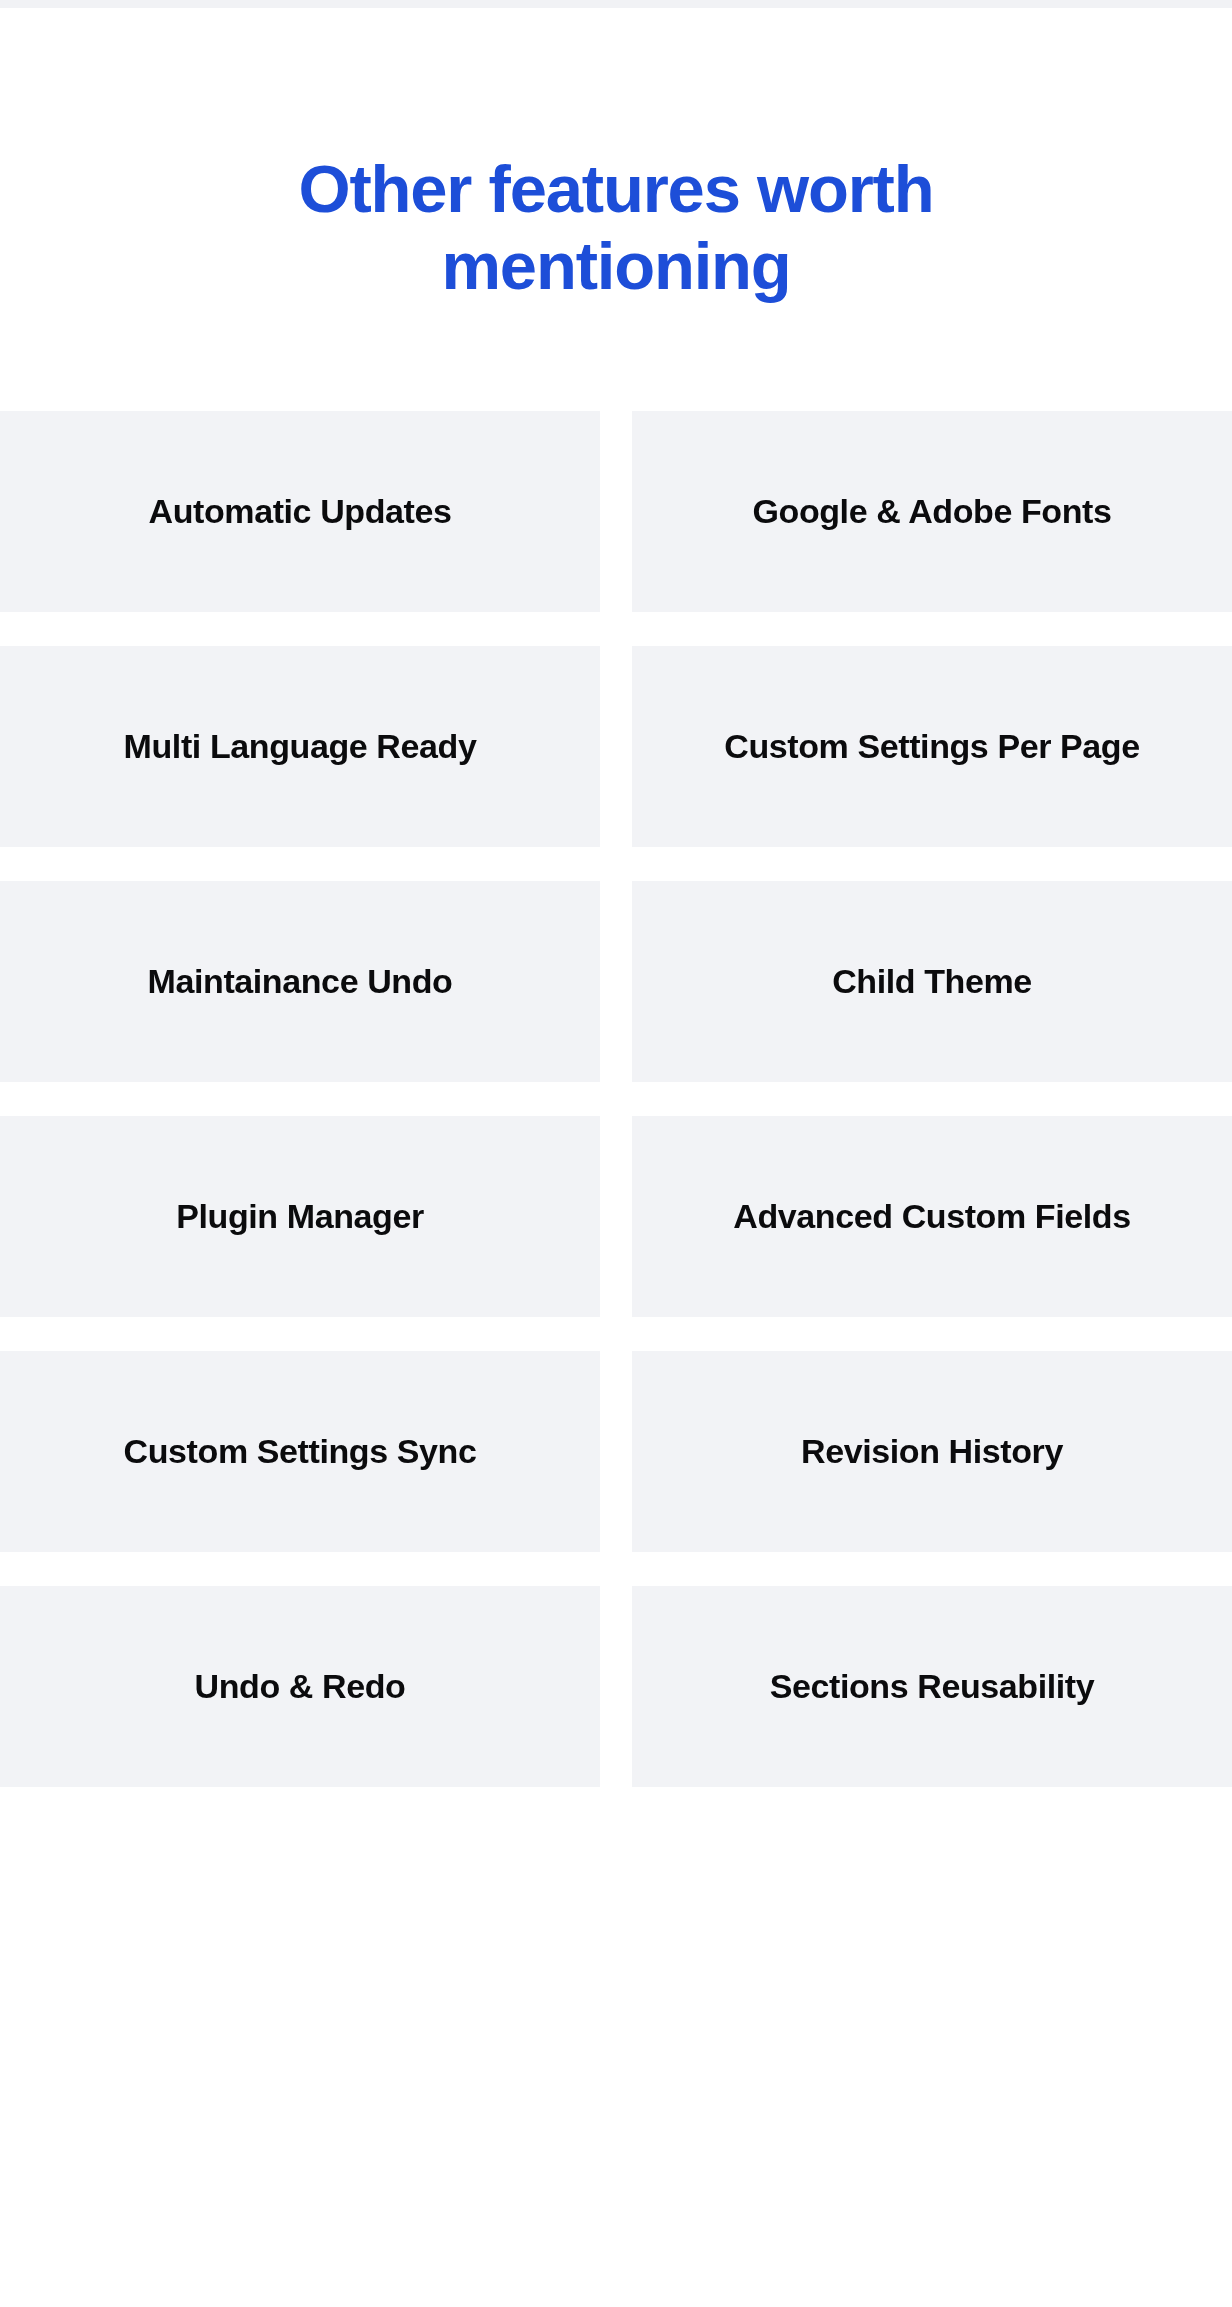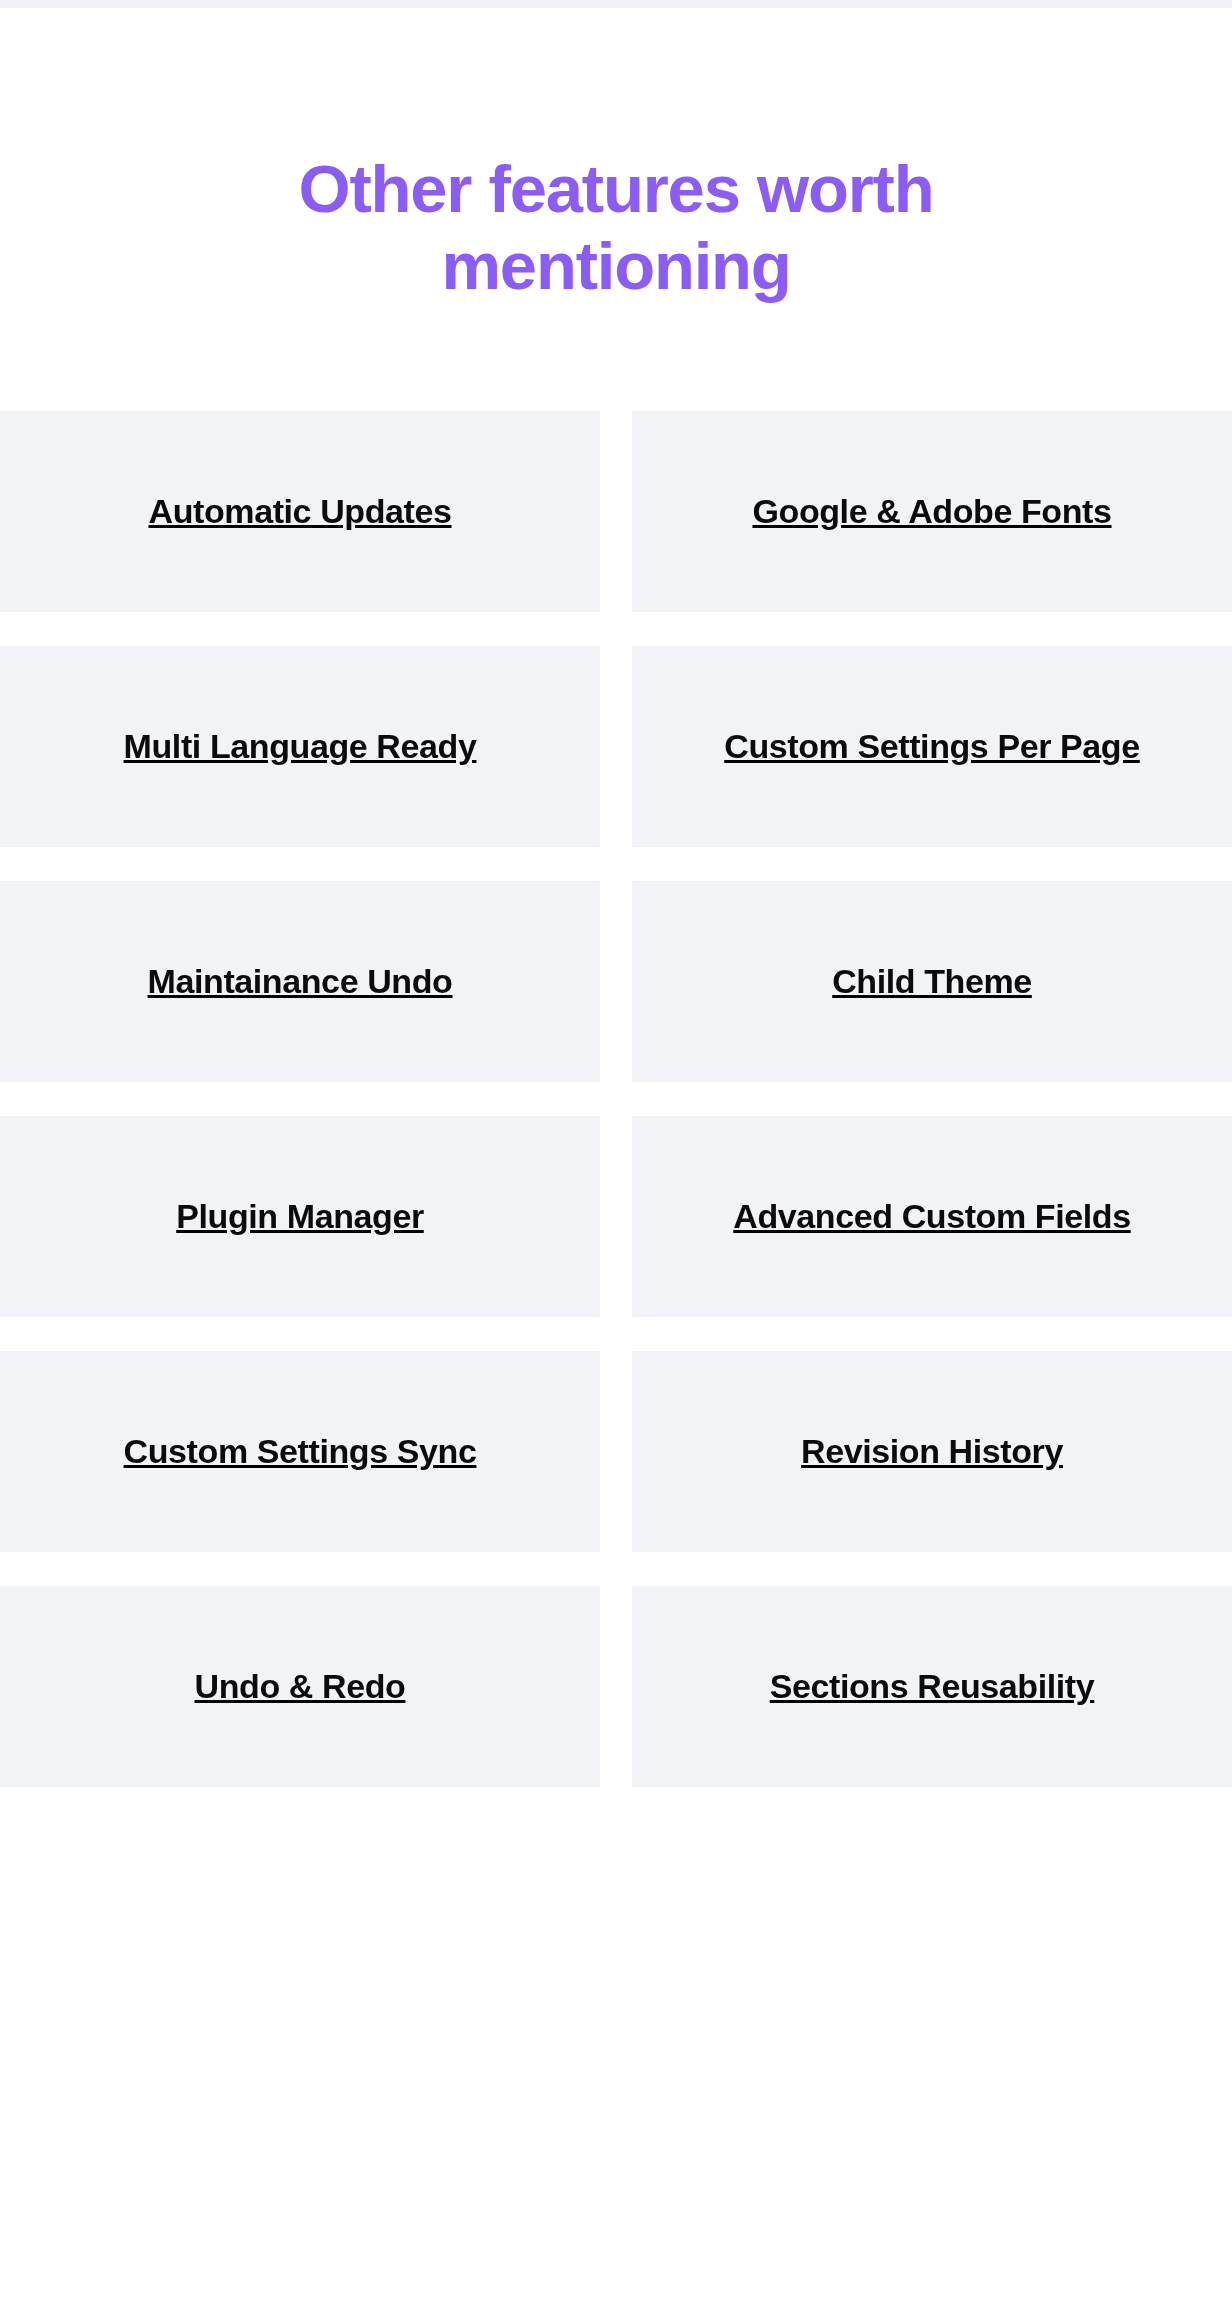--- a/index.html
+++ b/index.html
@@ -29,21 +29,21 @@
     height: 8px;
     background: #f1f2f5;
   }
 
   .section-heading {
     position: absolute;
     top: 150px;
     left: 0;
     width: 1232px;
     text-align: center;
-    color: #8b5cf6;
+    color: #1d4ed8;
     font-family: "Liberation Sans", "DejaVu Sans", sans-serif;
     font-size: 67px;
     font-weight: bold;
     line-height: 1.15;
     letter-spacing: -1.2px;
     padding: 0 180px;
   }
 
   .features-grid {
     position: absolute;
@@ -56,21 +56,20 @@
     row-gap: 34px;
   }
 
   .feature-card {
     height: 201px;
     background: #f2f3f6;
     display: flex;
     align-items: center;
     justify-content: center;
     padding: 0 18px;
-    text-decoration: underline;
   }
 
   .feature-card-label {
     color: #0b0b0d;
     font-family: "Liberation Sans", "DejaVu Sans", sans-serif;
     font-size: 34px;
     font-weight: bold;
     line-height: 1.2;
     letter-spacing: -0.4px;
     text-align: center;

